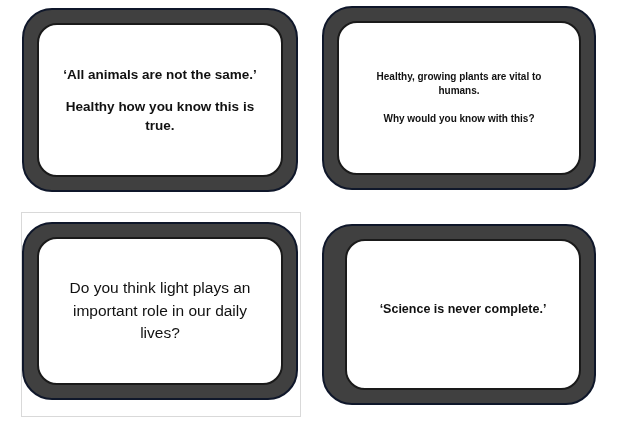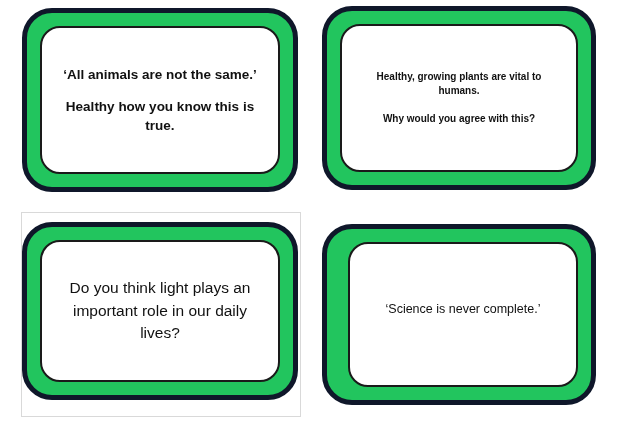--- a/index.html
+++ b/index.html
@@ -27,22 +27,22 @@
   .textbox-frame {
     position: absolute;
     border: 1px solid #d9d9d9;
     box-sizing: border-box;
     background: transparent;
   }
 
   .card {
     position: absolute;
     box-sizing: border-box;
-    background: #22c55e;
-    border: 5px solid #0f172a;
+    background: #404040;
+    border: 2px solid #0f172a;
     border-radius: 30px;
     padding: 13px;
     display: flex;
   }
 
   .card-inner {
     flex: 1 1 auto;
     box-sizing: border-box;
     background: #ffffff;
     border: 2px solid #1a1a1a;
@@ -71,21 +71,21 @@
   #card-2 { left: 322px; top: 6px; width: 274px; height: 184px; }
   #card-2 .card-inner { font-weight: bold; font-size: 10px; line-height: 1.42; padding: 6px 16px; }
   #card-2 .gap { height: 13px; }
 
   
   #card-3 { left: 22px; top: 222px; width: 276px; height: 178px; }
   #card-3 .card-inner { font-weight: normal; font-size: 15.5px; line-height: 1.48; padding: 6px 14px; }
 
   
   #card-4 { left: 322px; top: 224px; width: 274px; height: 181px; }
-  #card-4 .card-inner { font-weight: normal; font-size: 12.5px; line-height: 1.45; padding: 20px 10px; margin-left: 8px; }
+  #card-4 .card-inner { font-weight: bold; font-size: 12.5px; line-height: 1.45; padding: 20px 10px; margin-left: 8px; }
   #card-4 .gap { height: 10px; }
 
   #frame-3 { left: 21px; top: 212px; width: 280px; height: 205px; }
 </style>
 </head>
 <body>
 
 <div id="cards-root">
 
   <div class="textbox-frame" id="frame-3"></div>
@@ -95,21 +95,21 @@
       <span class="card-line">‘All animals are not the same.’</span>
       <span class="gap"></span>
       <span class="card-line">Healthy how you know this is true.</span>
     </div>
   </div>
 
   <div class="card" id="card-2">
     <div class="card-inner">
       <span class="card-line">Healthy, growing plants are vital to humans.</span>
       <span class="gap"></span>
-      <span class="card-line">Why would you agree with this?</span>
+      <span class="card-line">Why would you know with this?</span>
     </div>
   </div>
 
   <div class="card" id="card-3">
     <div class="card-inner">
       <span class="card-line">Do you think light plays an important role in our daily lives?</span>
     </div>
   </div>
 
   <div class="card" id="card-4">

